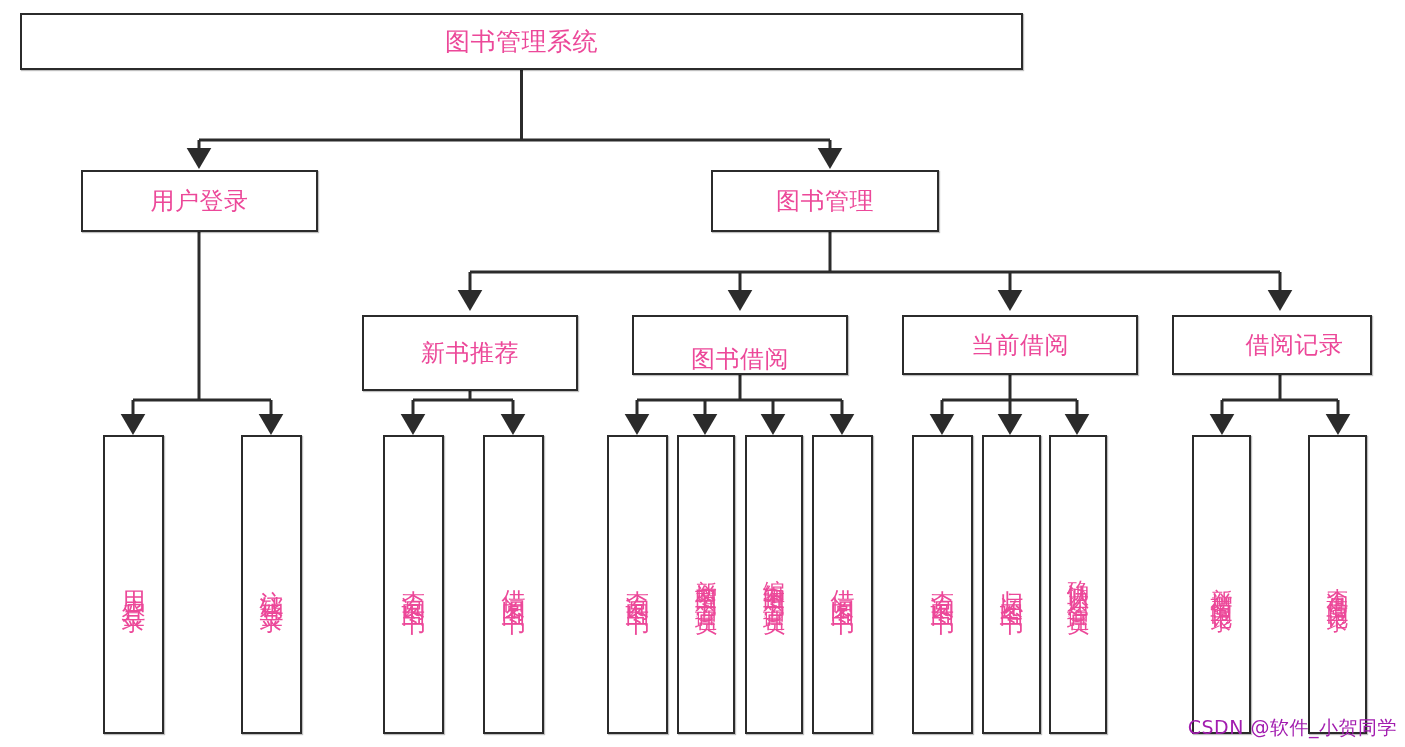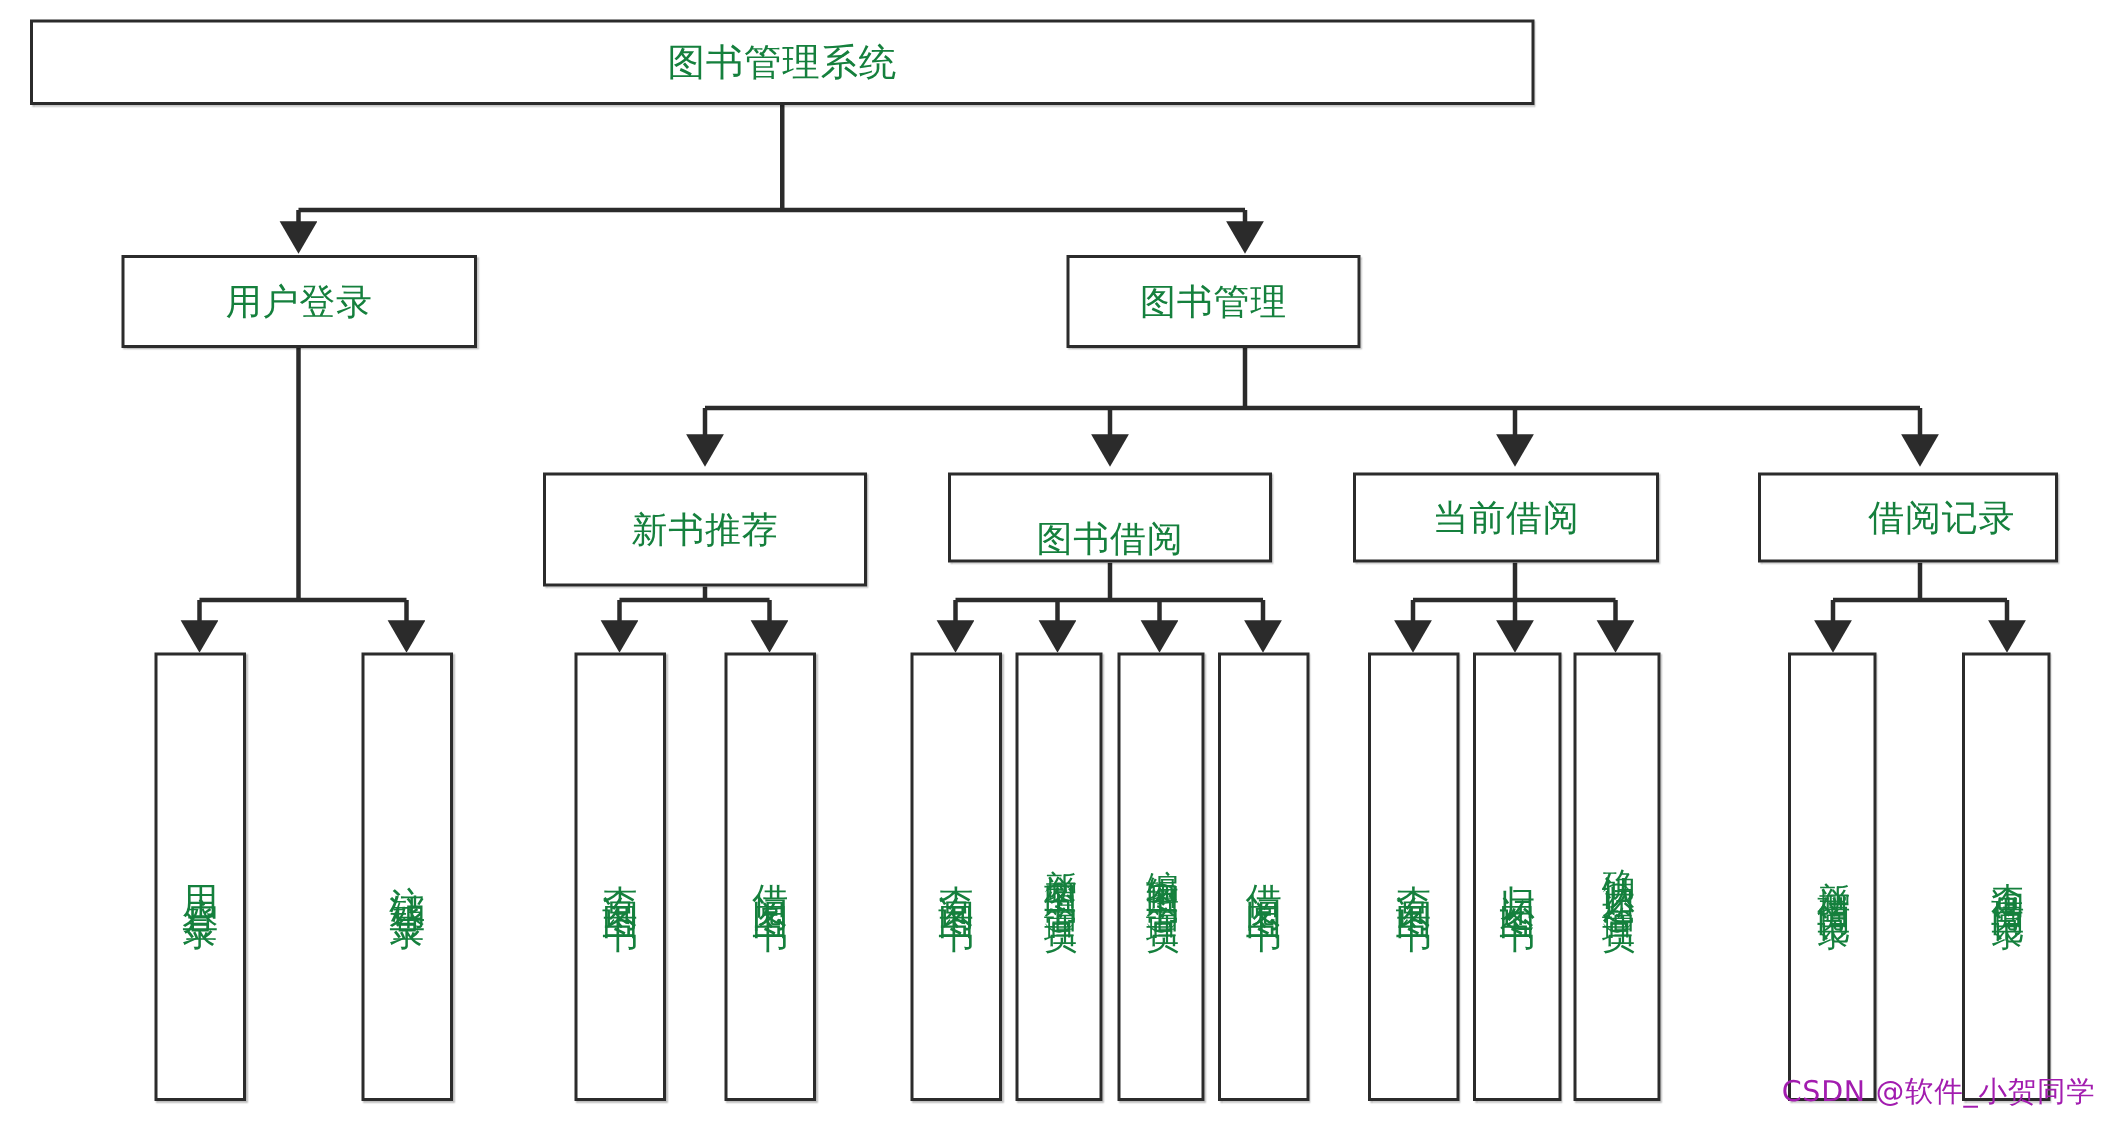--- a/index.html
+++ b/index.html
@@ -28,21 +28,21 @@
     position: absolute;
     box-sizing: border-box;
     background: #ffffff;
     border: 2.5px solid #2b2b2b;
     display: flex;
     align-items: center;
     justify-content: center;
     box-shadow: 1px 1px 1px rgba(0,0,0,0.25);
   }
   .node .label {
-    color: #15803d;
+    color: #ec4899;
     line-height: 1.18;
     text-align: center;
     white-space: pre;
   }
   .node.horiz .label {
     font-size: 24px;
     letter-spacing: 0.5px;
   }
   .node.root .label {
     font-size: 25px;
@@ -130,31 +130,31 @@
     </g>
   </svg>
 
   <div class="node horiz root" style="left:20px; top:13px; width:1003px; height:57px;">
     <span class="label">图书管理系统</span>
   </div>
 
   <div class="node horiz" style="left:81px; top:170px; width:237px; height:62px;">
     <span class="label">用户登录</span>
   </div>
-  <div class="node horiz" style="left:711px; top:170px; width:196px; height:62px;">
+  <div class="node horiz" style="left:711px; top:170px; width:228px; height:62px;">
     <span class="label">图书管理</span>
   </div>
 
   <div class="node horiz" style="left:362px; top:315px; width:216px; height:76px;">
     <span class="label">新书推荐</span>
   </div>
   <div class="node horiz" style="left:632px; top:315px; width:216px; height:60px;align-items:flex-end;">
     <span class="label">图书借阅</span>
   </div>
-  <div class="node horiz" style="left:902px; top:315px; width:204px; height:60px;">
+  <div class="node horiz" style="left:902px; top:315px; width:236px; height:60px;">
     <span class="label">当前借阅</span>
   </div>
   <div class="node horiz" style="left:1172px; top:315px; width:200px; height:60px;padding-left:45px;">
     <span class="label">借阅记录</span>
   </div>
 
   <div class="node vert" style="left:103px; top:435px; width:61px; height:299px;">
     <span class="label">用户登录</span>
   </div>
   <div class="node vert" style="left:241px; top:435px; width:61px; height:299px;">

